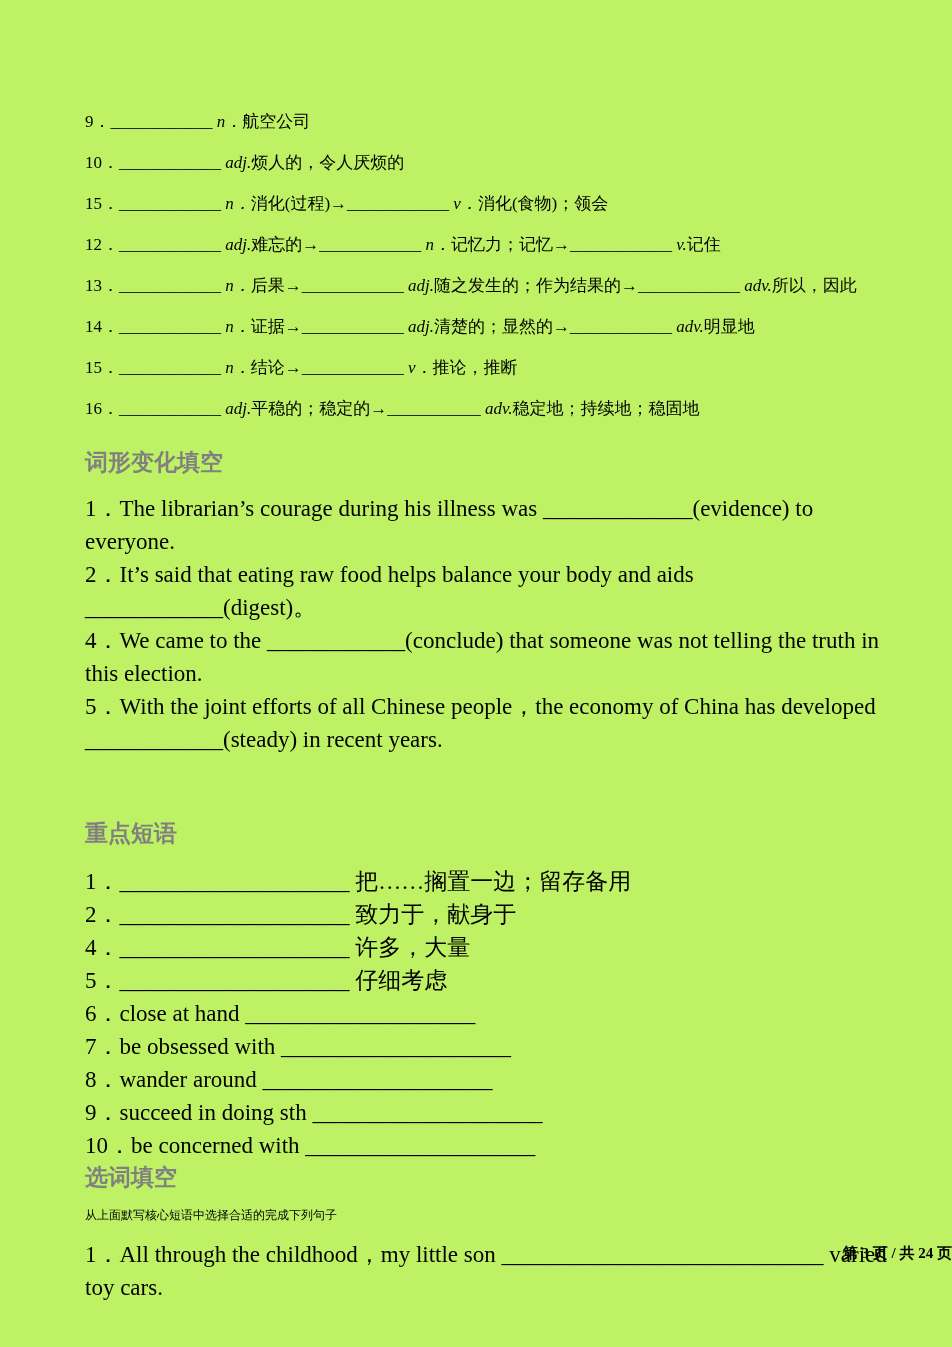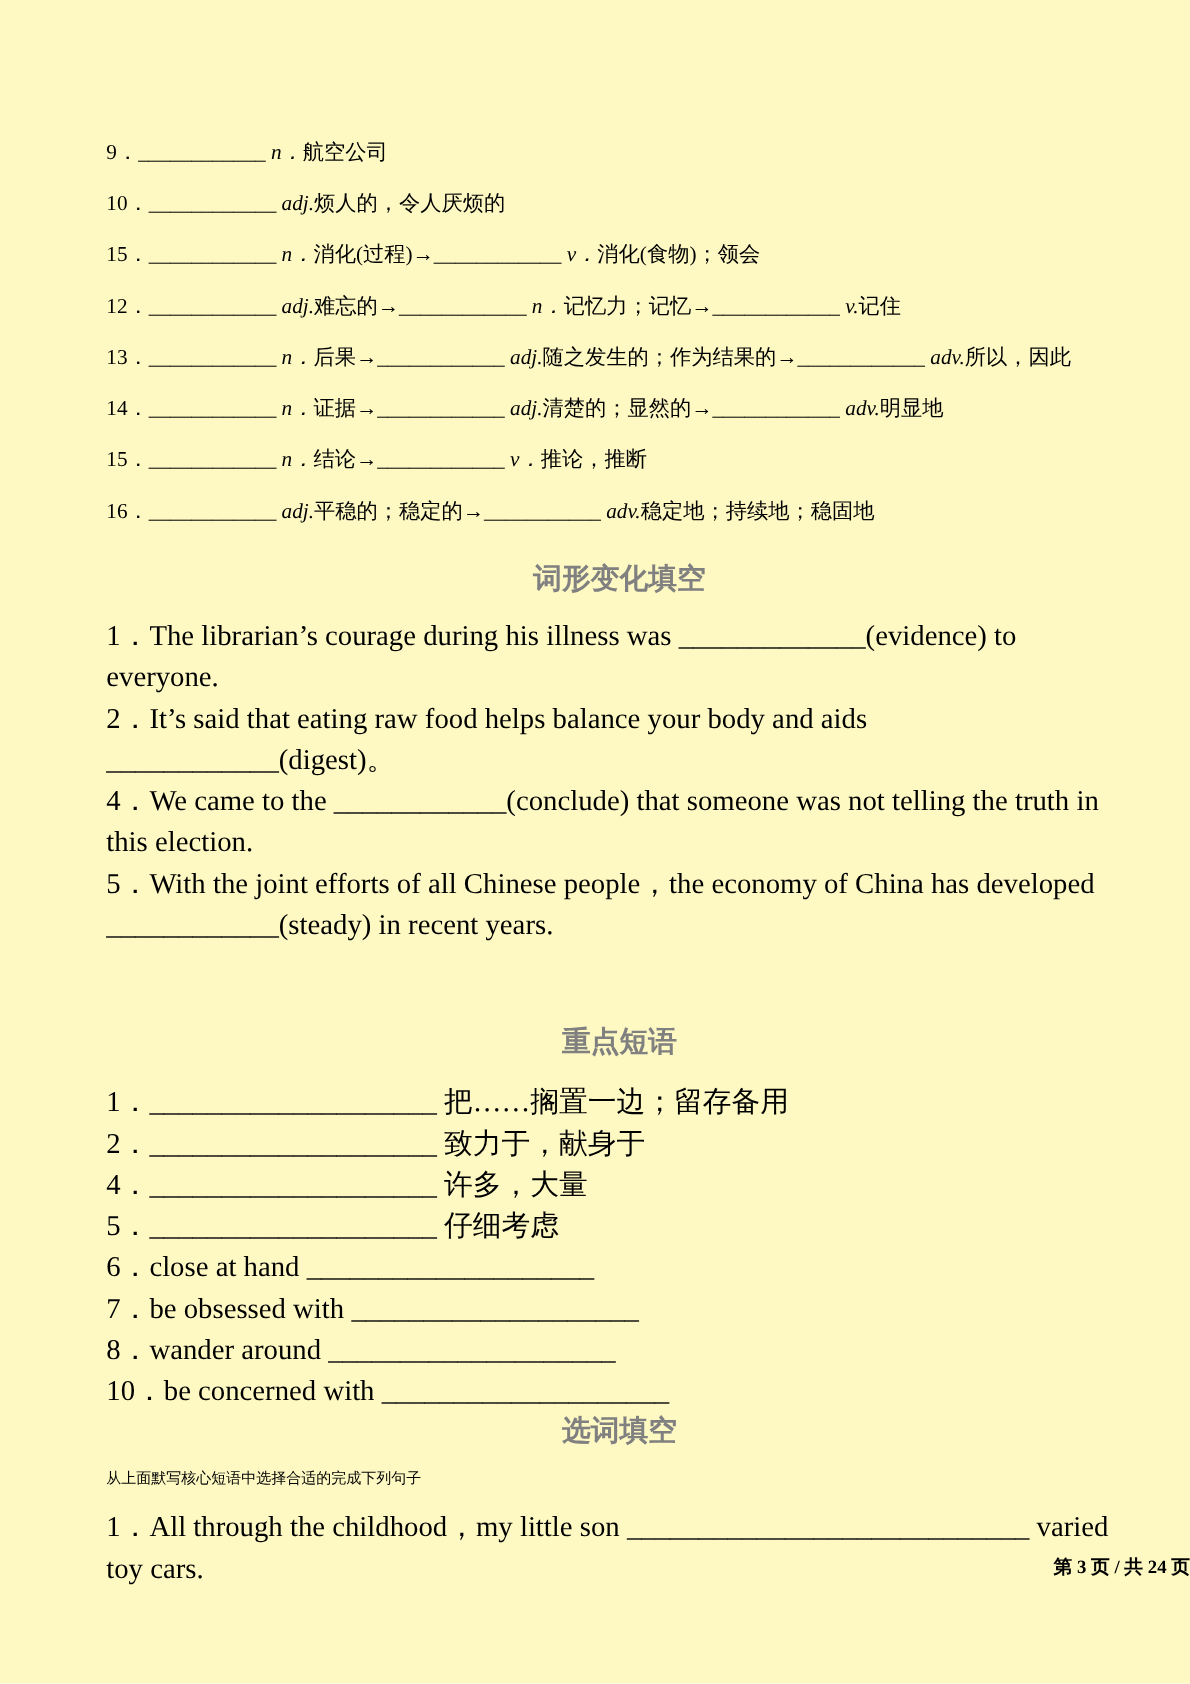--- a/index.html
+++ b/index.html
@@ -12,42 +12,41 @@
     height: 1347px;
     position: relative;
     overflow: hidden;
     font-family: "Liberation Serif", "DejaVu Serif", serif;
     color: #000000;
   }
   .page {
     position: relative;
     width: 952px;
     height: 1347px;
-    background: #fef9c3;
+    background: #bef264;
   }
   .content {
     padding: 112px 46px 0 85px;
   }
   .vocab-item {
     font-size: 17px;
     line-height: 20px;
     margin-bottom: 21px;
     white-space: normal;
   }
   .it {
     font-style: italic;
   }
   h2.section-heading {
     font-family: "Liberation Sans", "DejaVu Sans", sans-serif;
     font-weight: bold;
     font-size: 23px;
     line-height: 27px;
     color: #808080;
     margin: 30px 0 16px 0;
-    text-align: center;
   }
   h2.section-heading.gap-large {
     margin-top: 64px;
     margin-bottom: 18px;
   }
   h2.section-heading.tight {
     margin-top: 2px;
     margin-bottom: 8px;
   }
   .sentence {
@@ -102,20 +101,21 @@
 
     <h2 class="section-heading gap-large">重点短语</h2>
     <div class="phrase-list">
       <div class="sentence">1．____________________ 把……搁置一边；留存备用</div>
       <div class="sentence">2．____________________ 致力于，献身于</div>
       <div class="sentence">4．____________________ 许多，大量</div>
       <div class="sentence">5．____________________ 仔细考虑</div>
       <div class="sentence">6．close at hand ____________________</div>
       <div class="sentence">7．be obsessed with ____________________</div>
       <div class="sentence">8．wander around ____________________</div>
+      <div class="sentence">9．succeed in doing sth ____________________</div>
       <div class="sentence">10．be concerned with ____________________</div>
     </div>
 
     <h2 class="section-heading tight">选词填空</h2>
     <div class="instruction">从上面默写核心短语中选择合适的完成下列句子</div>
     <div class="sentence final-sentence">1．All through the childhood，my little son ____________________________ varied toy cars.</div>
 
   </div>
 
   <div class="footer">第 3 页 / 共 24 页</div>

